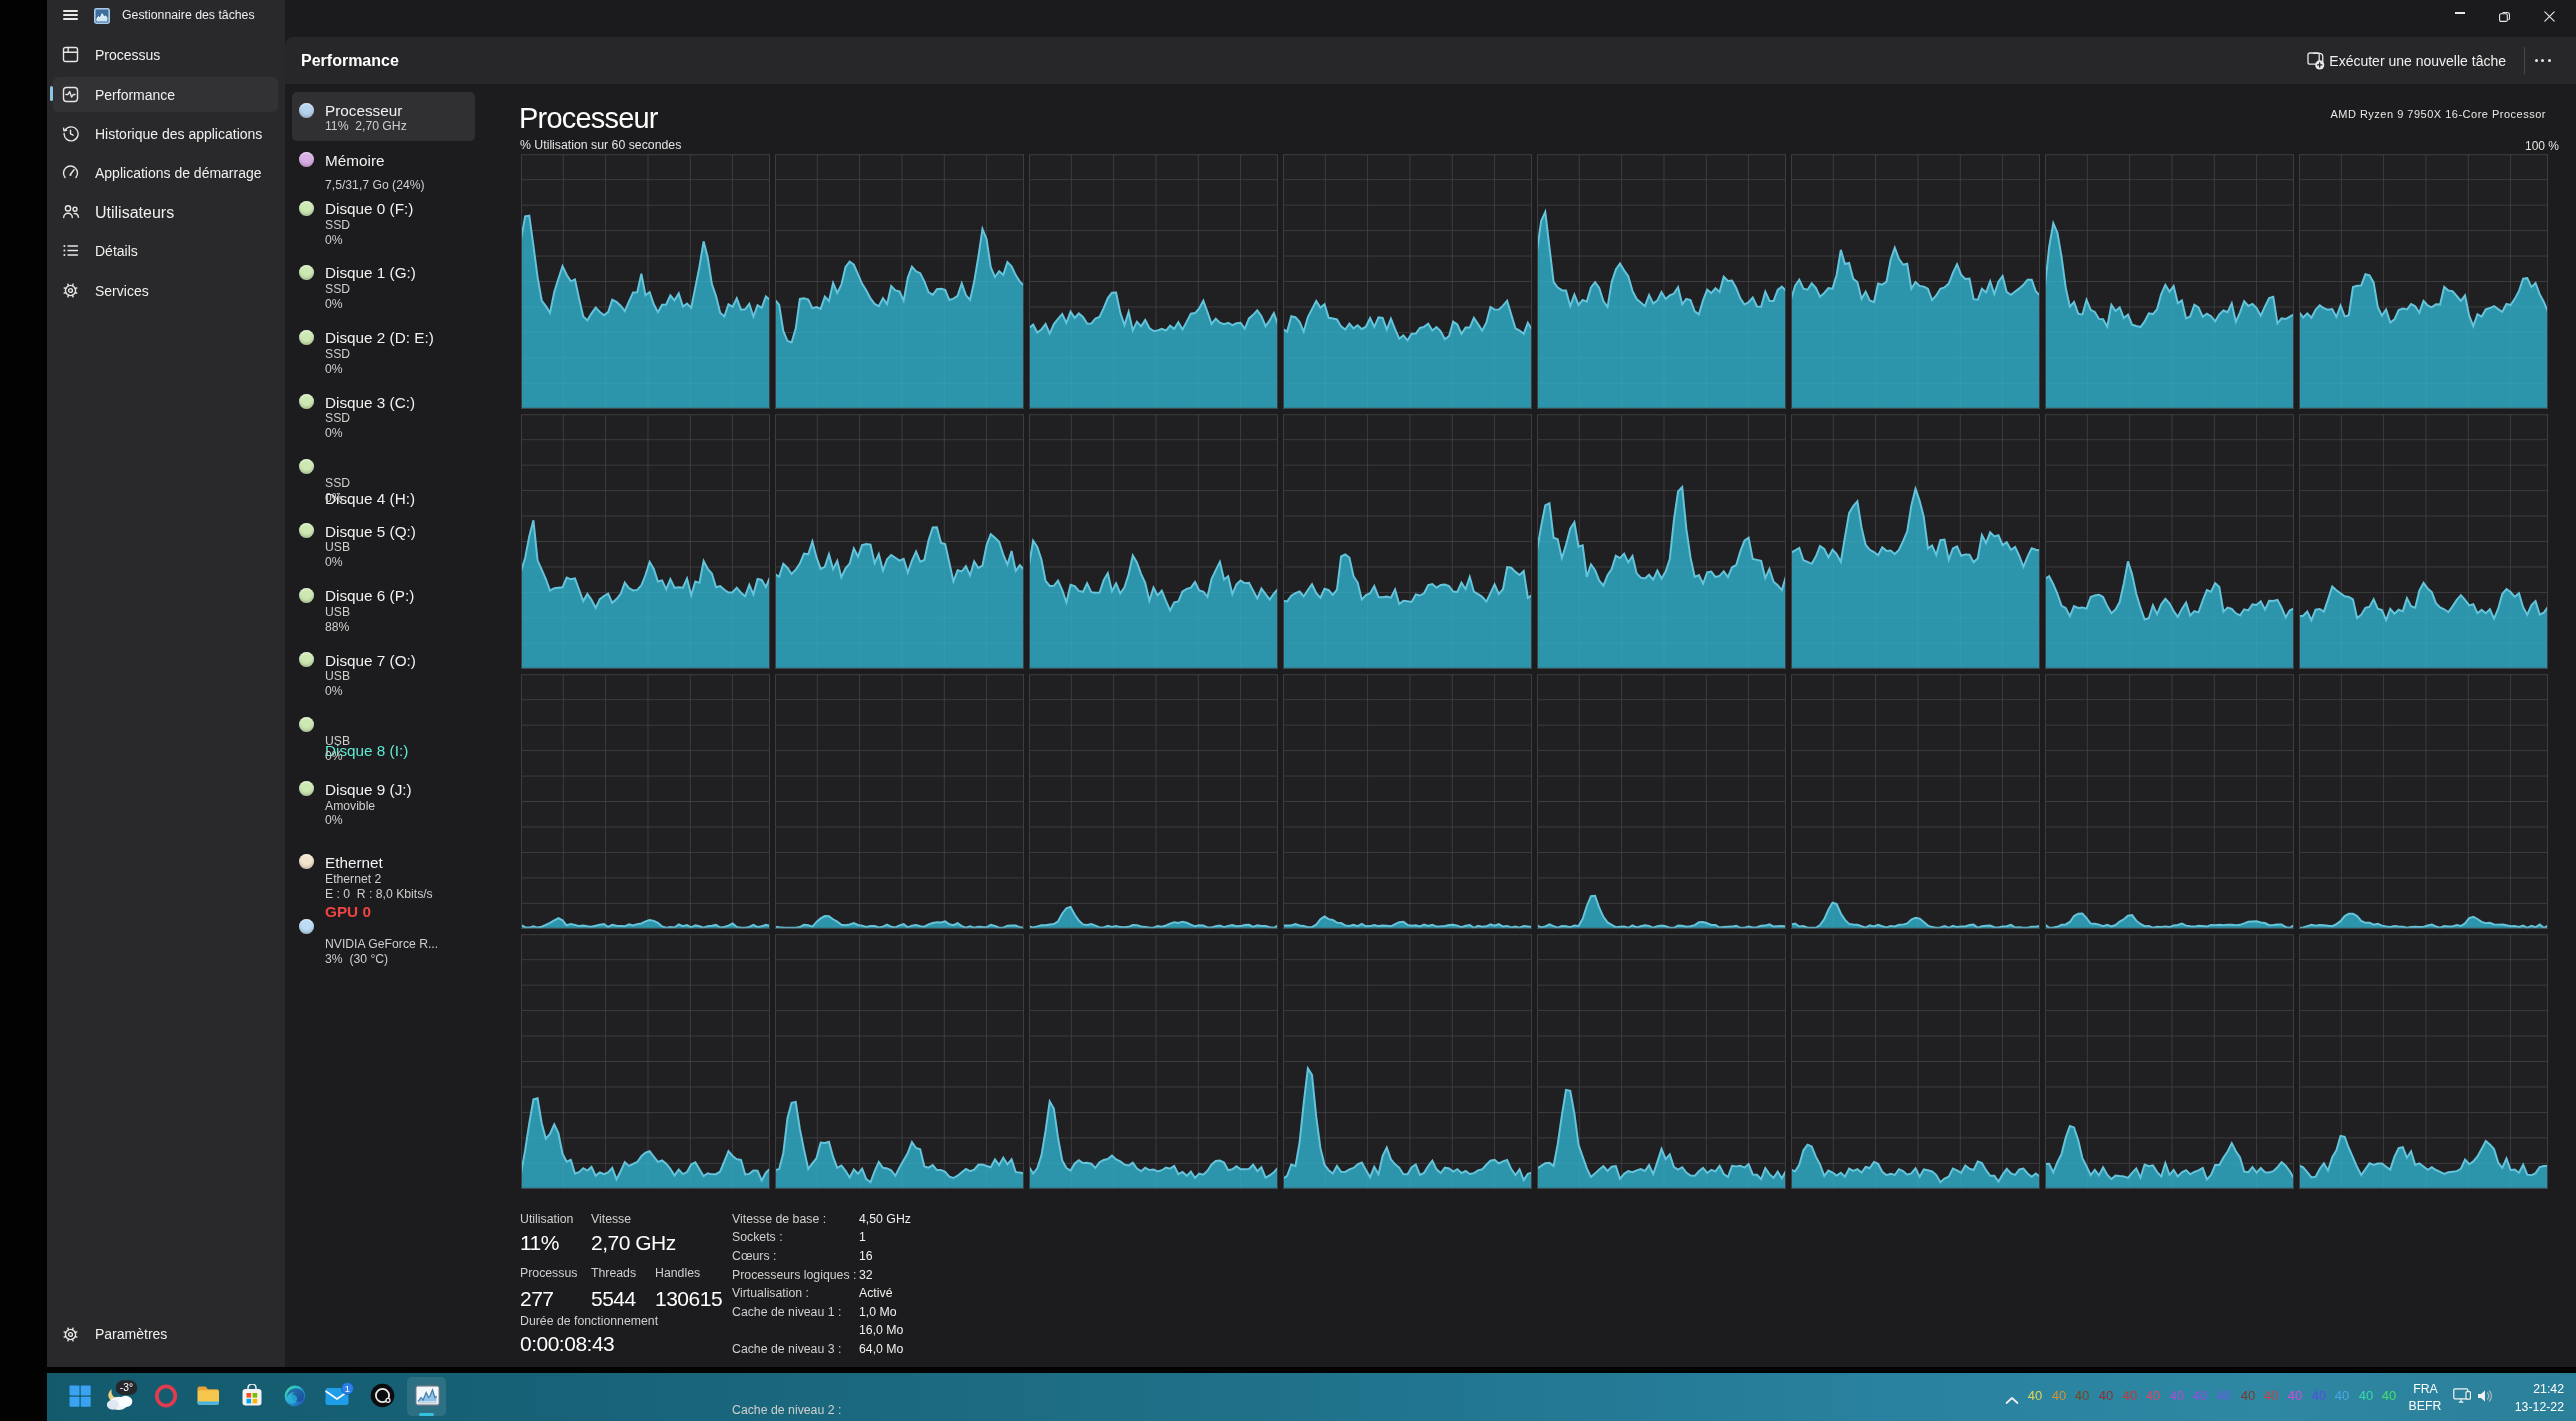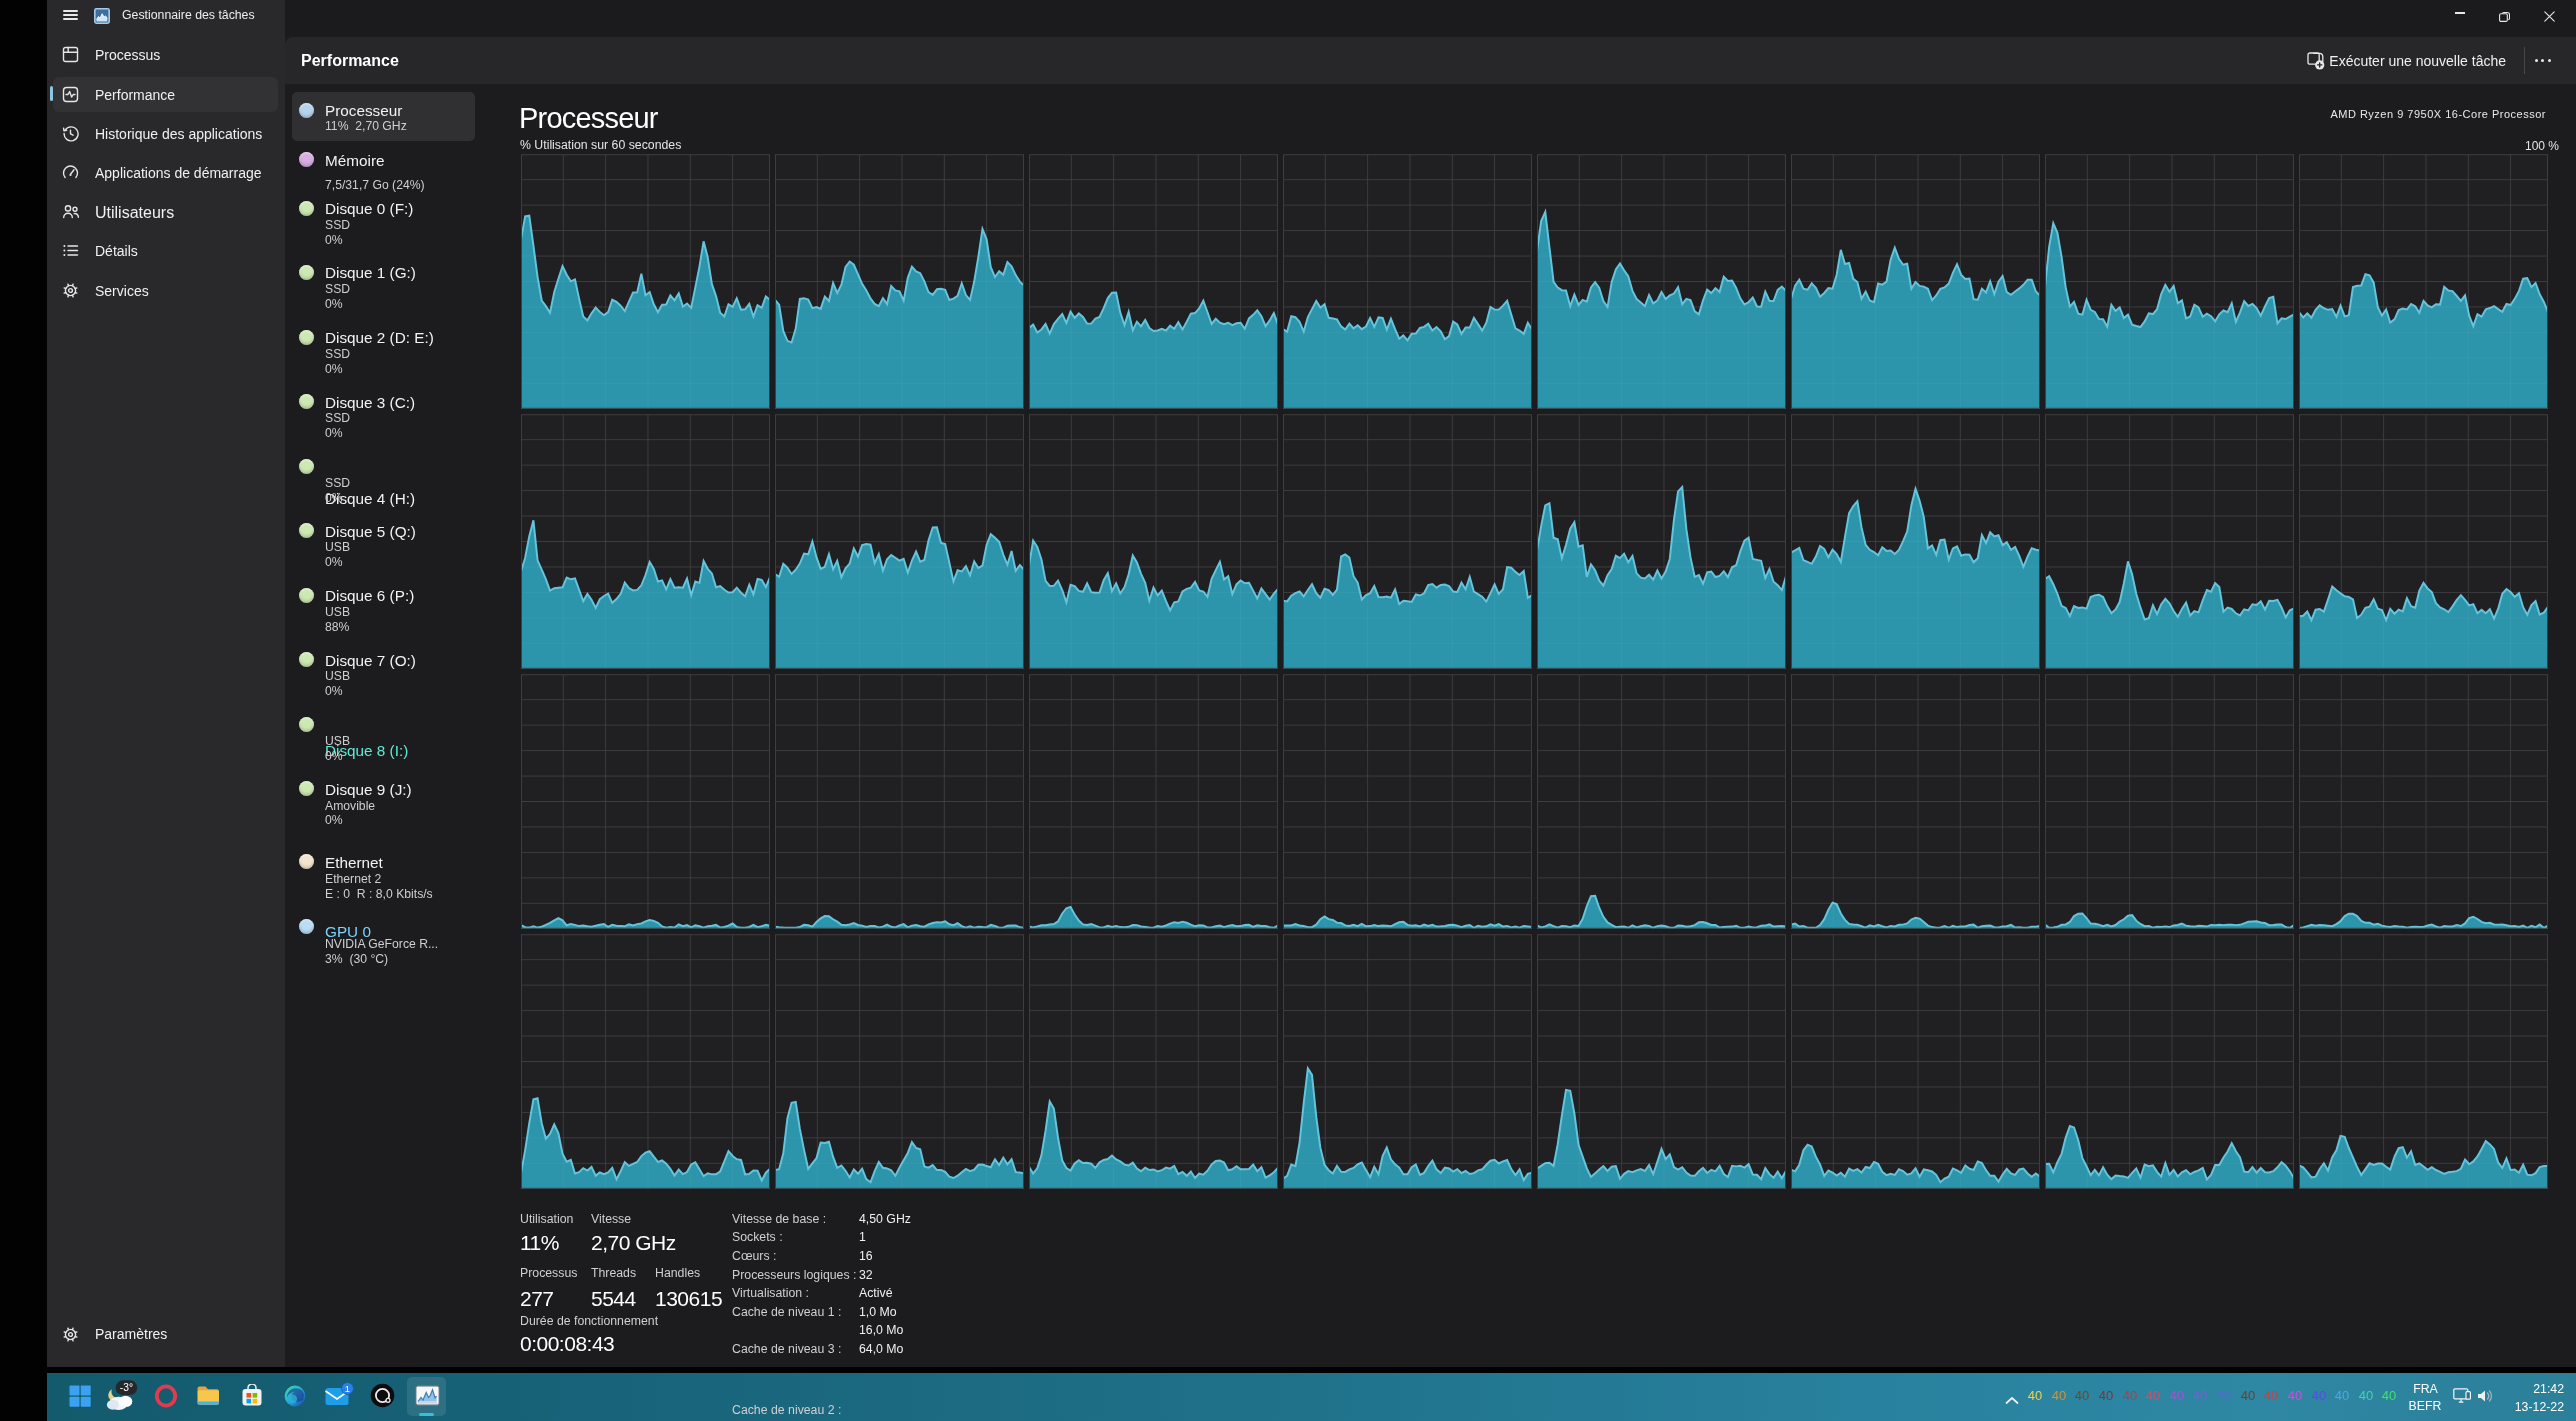--- a/index.html
+++ b/index.html
@@ -418,21 +418,21 @@
 <div class="t" style="left:325px;top:750px;font-size:12.2px;color:#cfcfcf;font-weight:400;">0%</div>
 <div class="abs" style="left:299px;top:781px;width:15.4px;height:15.4px;border-radius:50%;background:#cde9b3;box-shadow:inset 0 -2px 3px rgba(0,0,0,0.18), inset 0 1px 2px rgba(255,255,255,0.6)"></div>
 <div class="t" style="left:325px;top:782px;font-size:15.3px;color:#f2f2f2;font-weight:400;">Disque 9 (J:)</div>
 <div class="t" style="left:325px;top:800px;font-size:12.2px;color:#cfcfcf;font-weight:400;">Amovible</div>
 <div class="t" style="left:325px;top:814px;font-size:12.2px;color:#cfcfcf;font-weight:400;">0%</div>
 <div class="abs" style="left:299px;top:854px;width:15.4px;height:15.4px;border-radius:50%;background:#f3e4ce;box-shadow:inset 0 -2px 3px rgba(0,0,0,0.18), inset 0 1px 2px rgba(255,255,255,0.6)"></div>
 <div class="t" style="left:325px;top:855px;font-size:15.3px;color:#f2f2f2;font-weight:400;">Ethernet</div>
 <div class="t" style="left:325px;top:873px;font-size:12.2px;color:#cfcfcf;font-weight:400;">Ethernet 2</div>
 <div class="t" style="left:325px;top:888px;font-size:12.2px;color:#cfcfcf;font-weight:400;">E&nbsp;:&nbsp;0&nbsp;&nbsp;R&nbsp;:&nbsp;8,0 Kbits/s</div>
 <div class="abs" style="left:299px;top:919px;width:15.4px;height:15.4px;border-radius:50%;background:#badcf4;box-shadow:inset 0 -2px 3px rgba(0,0,0,0.18), inset 0 1px 2px rgba(255,255,255,0.6)"></div>
-<div class="t" style="left:325px;top:924px;font-size:15.3px;color:#7dd3fc;font-weight:400;">GPU 0</div>
+<div class="t" style="left:325px;top:904px;font-size:15.3px;color:#ef4444;font-weight:700;">GPU 0</div>
 <div class="t" style="left:325px;top:938px;font-size:12.2px;color:#cfcfcf;font-weight:400;">NVIDIA GeForce R...</div>
 <div class="t" style="left:325px;top:953px;font-size:12.2px;color:#cfcfcf;font-weight:400;">3%&nbsp; (30 °C)</div>
 <div class="t" style="left:519px;top:104px;font-size:29px;color:#ffffff;font-weight:400;letter-spacing:-0.8px;">Processeur</div>
 <div class="t" style="right:30px;top:109px;font-size:11px;color:#e9e9e9;font-weight:400;text-align:right;letter-spacing:0.5px;">AMD Ryzen 9 7950X 16-Core Processor</div>
 <div class="t" style="left:520px;top:139px;font-size:12.3px;color:#e4e4e4;font-weight:400;">% Utilisation sur 60 secondes</div>
 <div class="t" style="right:17px;top:140px;font-size:12px;color:#e4e4e4;font-weight:400;text-align:right;">100 %</div>
 <div class="t" style="left:520px;top:1213px;font-size:12.3px;color:#cfcfcf;font-weight:400;">Utilisation</div>
 <div class="t" style="left:591px;top:1213px;font-size:12.3px;color:#cfcfcf;font-weight:400;">Vitesse</div>
 <div class="t" style="left:520px;top:1232px;font-size:21px;color:#ffffff;font-weight:400;letter-spacing:-0.5px;">11%</div>
 <div class="t" style="left:591px;top:1232px;font-size:21px;color:#ffffff;font-weight:400;letter-spacing:-0.5px;">2,70 GHz</div>

